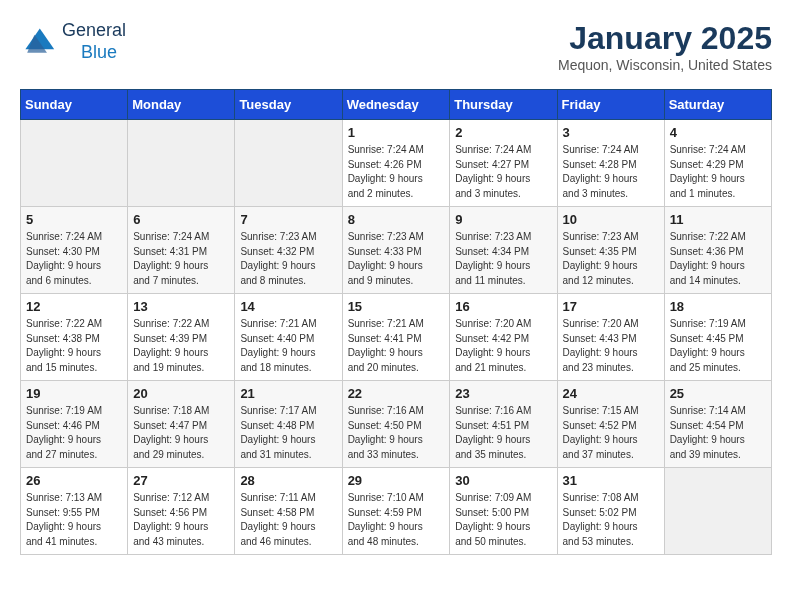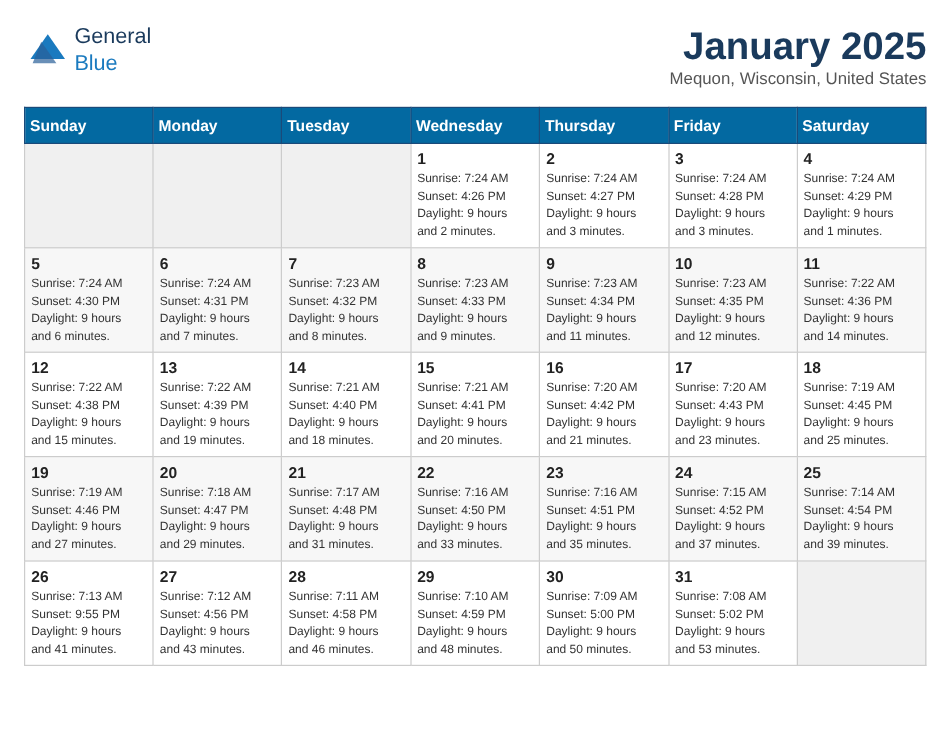--- a/index.html
+++ b/index.html
@@ -22,20 +22,21 @@
       gap: 6px;
     }
     .logo-text {
       font-size: 18px;
       font-weight: normal;
       color: #1a3a5c;
       line-height: 1.2;
     }
     .logo-blue {
       color: #1a7abf;
+      margin-left: 19px;
     }
     .logo-icon {
       width: 36px;
       height: 36px;
     }
     .title-block {
       text-align: right;
     }
     .month-title {
       font-size: 32px;
@@ -45,21 +46,21 @@
     .location {
       font-size: 14px;
       color: #555;
     }
     .calendar {
       width: 100%;
       border-collapse: collapse;
       border: 1px solid #ccc;
     }
     .calendar th {
-      background: #0369a1;
+      background: #1d4ed8;
       color: #fff;
       font-size: 13px;
       font-weight: bold;
       padding: 7px 4px;
       text-align: left;
       border: 1px solid #1a4a7a;
     }
     .calendar td {
       border: 1px solid #ccc;
       vertical-align: top;

